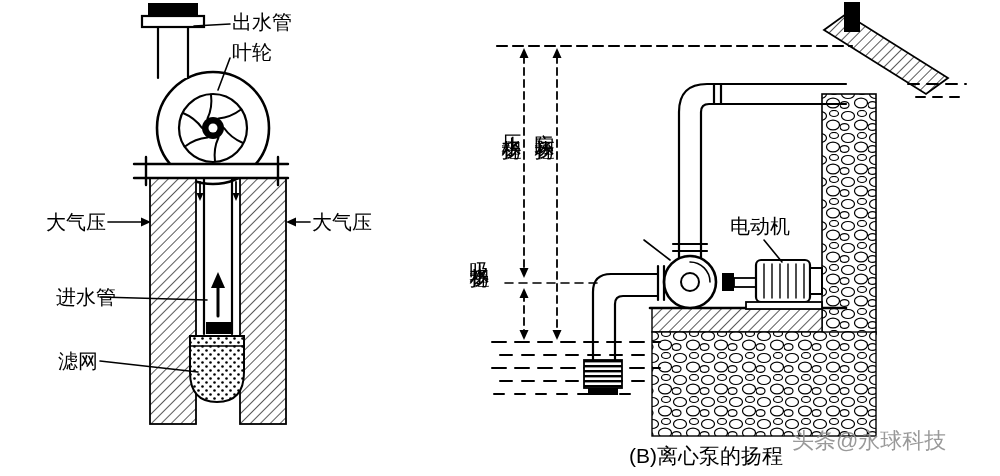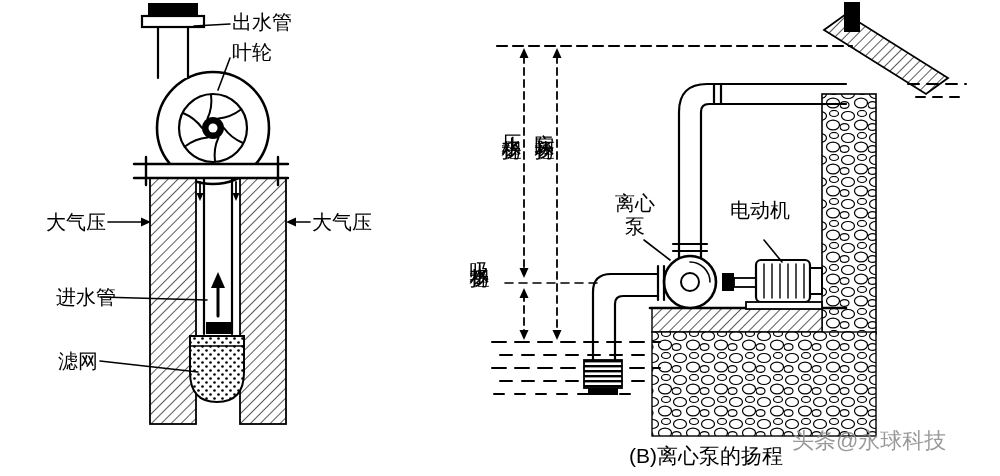--- a/index.html
+++ b/index.html
@@ -3,21 +3,21 @@
 <meta charset="utf-8">
 <style>
   html,body{margin:0;padding:0;background:#fff;}
   #stage{
     position:relative;width:1000px;height:476px;background:#fff;overflow:hidden;
     font-family:"Liberation Sans",sans-serif;color:#000;
   }
   #lineart{position:absolute;left:0;top:0;}
   .lbl{
     position:absolute;font-size:20px;line-height:1.25;color:#000;
-    white-space:nowrap;font-family:"Liberation Sans",sans-serif;text-align:center;
+    white-space:nowrap;font-family:"Liberation Sans",sans-serif;
   }
   .vlbl{
     writing-mode:vertical-rl;text-orientation:upright;
     letter-spacing:3px;white-space:nowrap;
   }
   .wrap2{white-space:normal;width:46px;line-height:1.15;}
   .caption{font-size:21px;text-align:center;}
   .watermark{color:#8f8f8f;font-size:22px;opacity:.9;}
 </style>
 </head>
@@ -219,18 +219,17 @@
   <div class="lbl" style="left:232px;top:10px">出水管</div>
   <div class="lbl" style="left:232px;top:40px">叶轮</div>
   <div class="lbl" style="left:46px;top:210px">大气压</div>
   <div class="lbl" style="left:312px;top:210px">大气压</div>
   <div class="lbl" style="left:56px;top:285px">进水管</div>
   <div class="lbl" style="left:58px;top:349px">滤网</div>
 
   <div class="lbl vlbl" style="left:499px;top:118px">压水扬程</div>
   <div class="lbl vlbl" style="left:532px;top:118px">实际扬程</div>
   <div class="lbl vlbl" style="left:467px;top:246px">吸水扬程</div>
-  <div class="lbl wrap2" style="left:612px;top:192px">离心泵</div>
-  <div class="lbl" style="left:730px;top:198px">电动机</div>
+  <div class="lbl" style="left:730px;top:214px">电动机</div>
   <div class="lbl caption" style="left:596px;top:443px;width:220px">(B)离心泵的扬程</div>
 
   <div class="lbl watermark" style="left:792px;top:427px">头条@永球科技</div>
 </div>
 
 </body></html>

